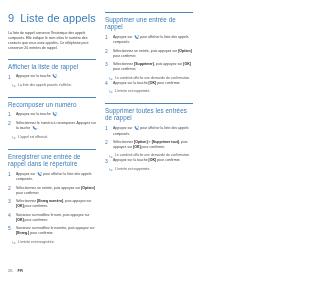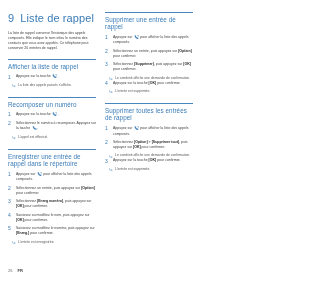--- a/index.html
+++ b/index.html
@@ -151,21 +151,21 @@
 </style>
 </head>
 <body>
 
 <div class="page">
   <div class="columns">
 
     <div class="col">
       <div class="chapter">
         <span class="chapter-num">9</span>
-        <span class="chapter-title">Liste de rappel</span>
+        <span class="chapter-title">Liste de appels</span>
       </div>
       <div class="intro">La liste de rappel conserve l'historique des appels composés. Elle indique le nom et/ou le numéro des contacts que vous avez appelés. Ce téléphone peut conserver 20 entrées de rappel.</div>
       <div>
           <div class="section">
             <div class="section-rule"></div>
             <div class="section-title">Afficher la liste de rappel</div>
             <div class="steps">
               <div>
                 <div class="step">
                   <div class="step-num">1</div>

